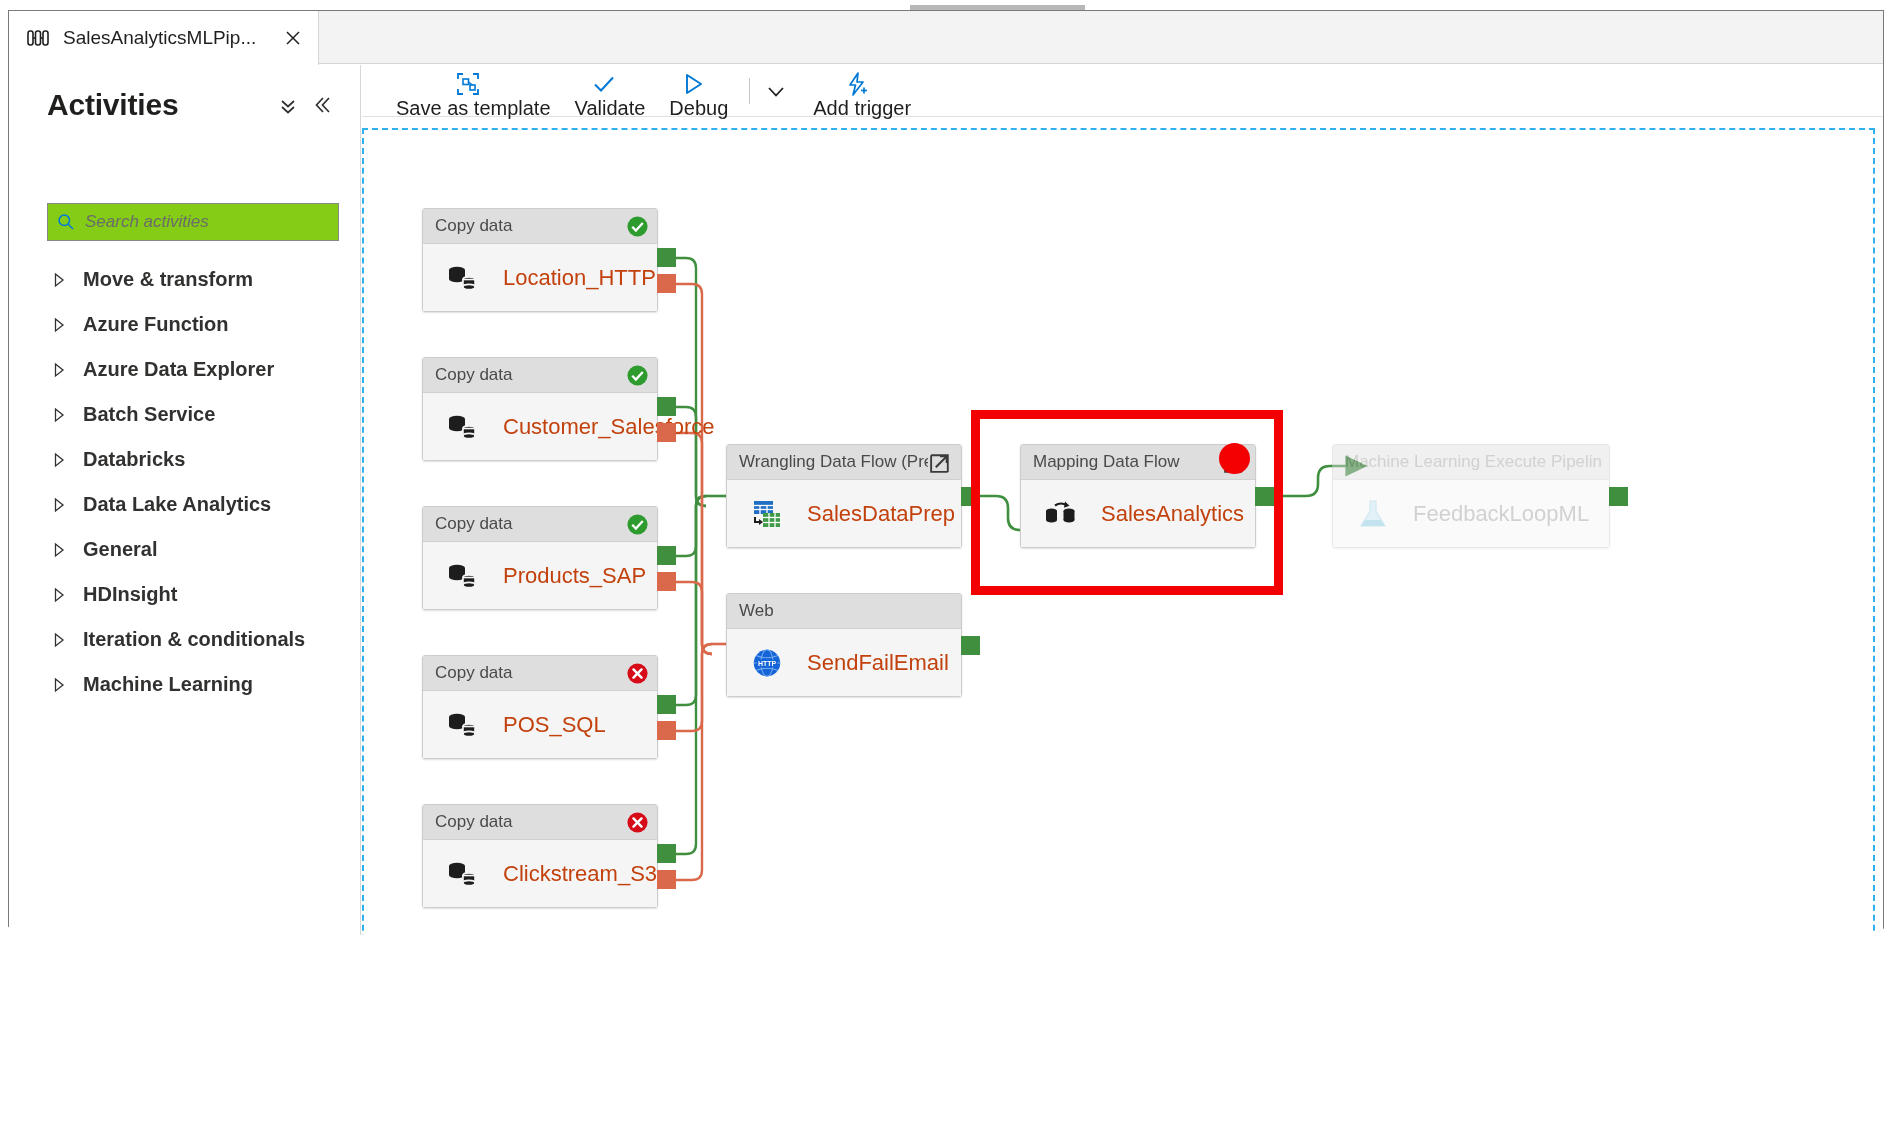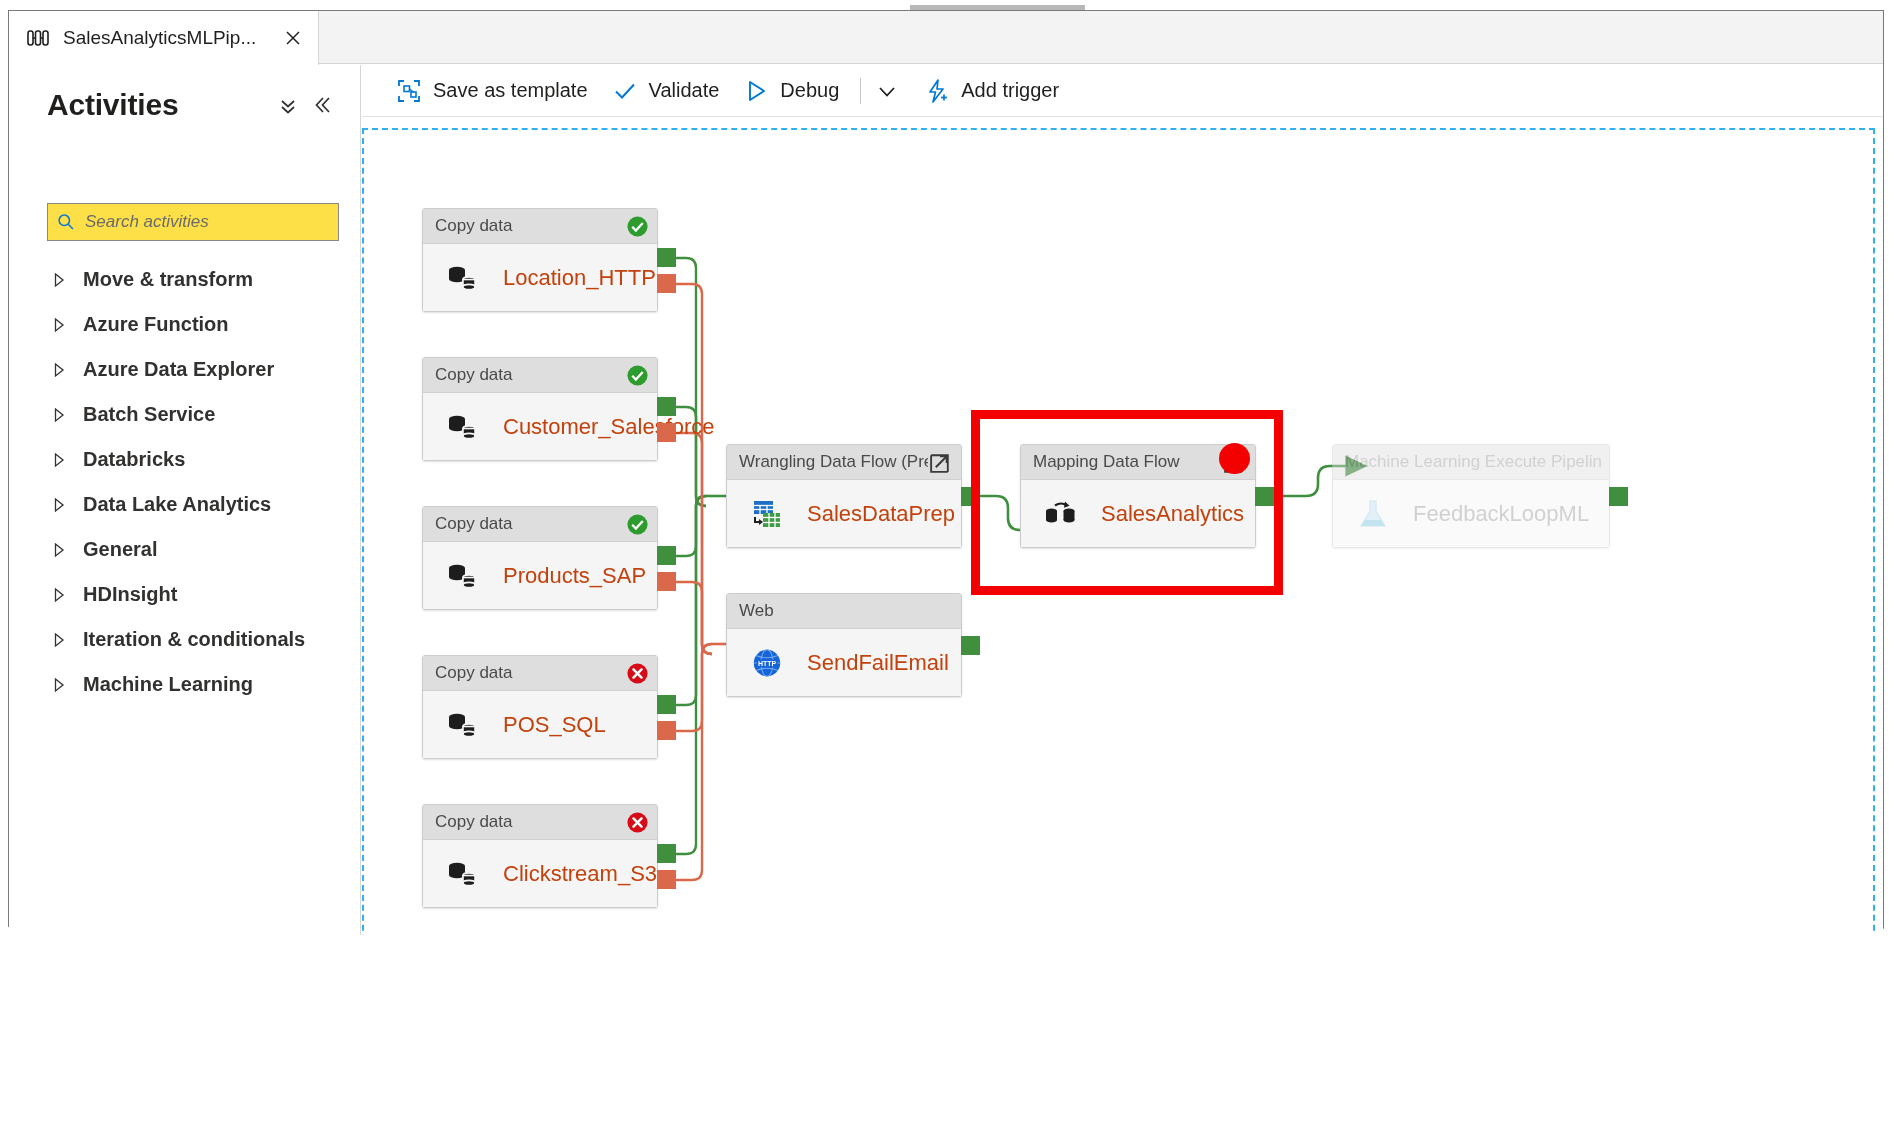--- a/index.html
+++ b/index.html
@@ -103,21 +103,21 @@
     width: 34px; height: 34px;
     display: flex; align-items: center; justify-content: center;
     cursor: pointer;
     flex: none;
   }
   .search-box {
     position: absolute;
     left: 38px; top: 138px;
     width: 292px; height: 38px;
     border: 1px solid #8a8886;
-    background: #fde047;
+    background: #84cc16;
     box-sizing: border-box;
     display: flex;
     align-items: center;
     padding: 0 8px;
   }
   .search-box input {
     border: none;
     outline: none;
     flex: 1;
     font-size: 17px;
@@ -157,20 +157,21 @@
     align-items: center;
     padding-left: 22px;
   }
   .tb-btn {
     display: flex;
     align-items: center;
     height: 40px;
     padding: 0 12px;
     cursor: pointer;
     white-space: nowrap;
+    flex-direction: column;
   }
   .tb-icon { width: 26px; height: 26px; flex: none; margin-right: 11px;
              display:flex; align-items:center; justify-content:center; }
   .tb-label { font-size: 20px; color: #201f1e; }
   .tb-sep {
     width: 1px; height: 26px;
     background: #c8c6c4;
     margin: 0 9px;
     flex: none;
   }

